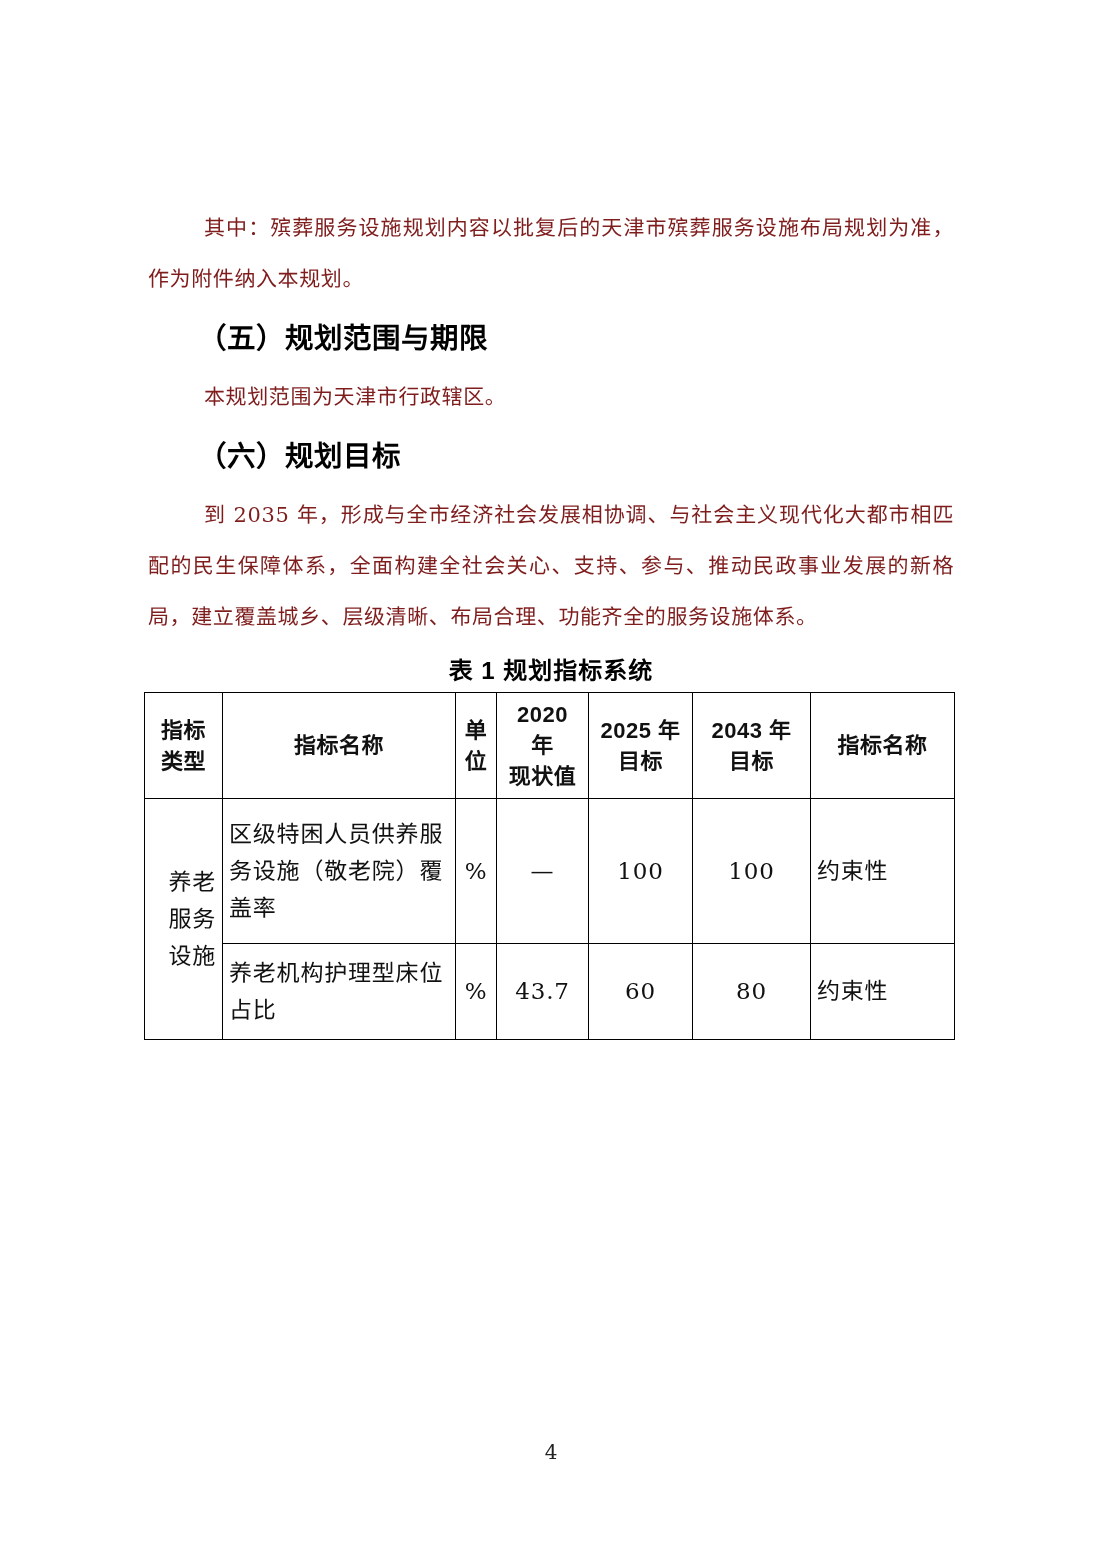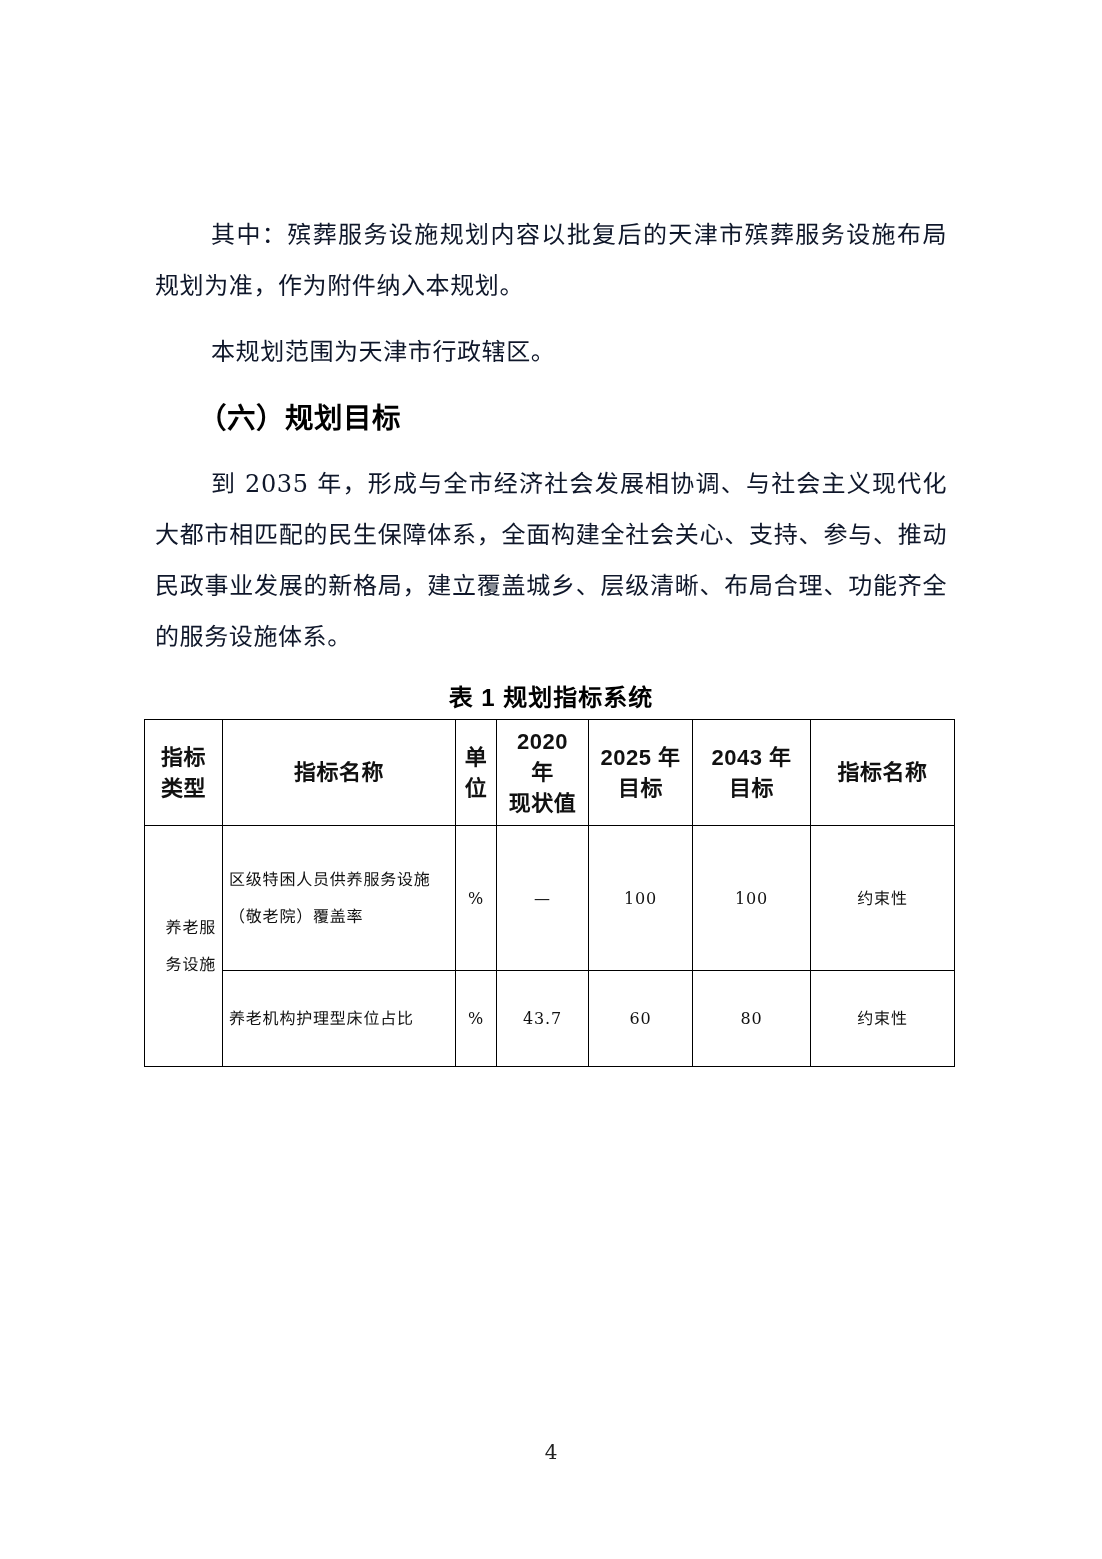--- a/index.html
+++ b/index.html
@@ -24,28 +24,28 @@
   .content {
     position: absolute;
     left: 140px;
     top: 195px;
     width: 822px;
   }
 
   
   .para {
     font-family: "DejaVu Serif", "Liberation Serif", serif;
-    font-size: 24px;
+    font-size: 21px;
     line-height: 51px;
     letter-spacing: 0.6px;
     text-align: justify;
     text-justify: inter-ideograph;
     text-indent: 56px;
-    margin: 15px;
-    color: #0f172a;
+    margin: 8px;
+    color: #7f1d1d;
   }
 
   .para.tight {
     letter-spacing: 0.1px;
   }
 
   
   .heading {
     font-family: "Liberation Sans", "DejaVu Sans", sans-serif;
     font-size: 28.5px;
@@ -93,21 +93,21 @@
     font-size: 22px;
     font-weight: bold;
     text-align: center;
     line-height: 31px;
     letter-spacing: 0.5px;
     height: 86px;
   }
 
   table.indicators td {
     font-family: "DejaVu Serif", "Liberation Serif", serif;
-    font-size: 16px;
+    font-size: 23px;
     line-height: 37px;
     letter-spacing: 0.8px;
   }
 
   td.c-type {
     text-align: right;
     letter-spacing: 3px;
     line-height: 42px;
   }
 
@@ -116,21 +116,20 @@
     padding-left: 12px;
     padding-right: 8px;
     letter-spacing: 1.2px;
   }
 
   td.c-center {
     text-align: center;
   }
 
   td.c-attr {
-    text-align: center;
     letter-spacing: 2px;
   }
 
   .row-tall { height: 145px; }
   .row-short { height: 96px; }
 
   
   col.w-type   { width: 78px; }
   col.w-name   { width: 233px; }
   col.w-unit   { width: 41px; }
@@ -153,20 +152,21 @@
 </style>
 </head>
 <body>
 
 <div class="page">
 
   <div class="content">
 
     <p class="para">其中：殡葬服务设施规划内容以批复后的天津市殡葬服务设施布局规划为准，作为附件纳入本规划。</p>
 
+    <h2 class="heading">（五）规划范围与期限</h2>
 
     <p class="para">本规划范围为天津市行政辖区。</p>
 
 
     <h2 class="heading">（六）规划目标</h2>
 
 
     <p class="para">到 2035 年，形成与全市经济社会发展相协调、与社会主义现代化大都市相匹配的民生保障体系，全面构建全社会关心、支持、参与、推动民政事业发展的新格局，建立覆盖城乡、层级清晰、布局合理、功能齐全的服务设施体系。</p>
 
     <div class="table-title">表 1  规划指标系统</div>

